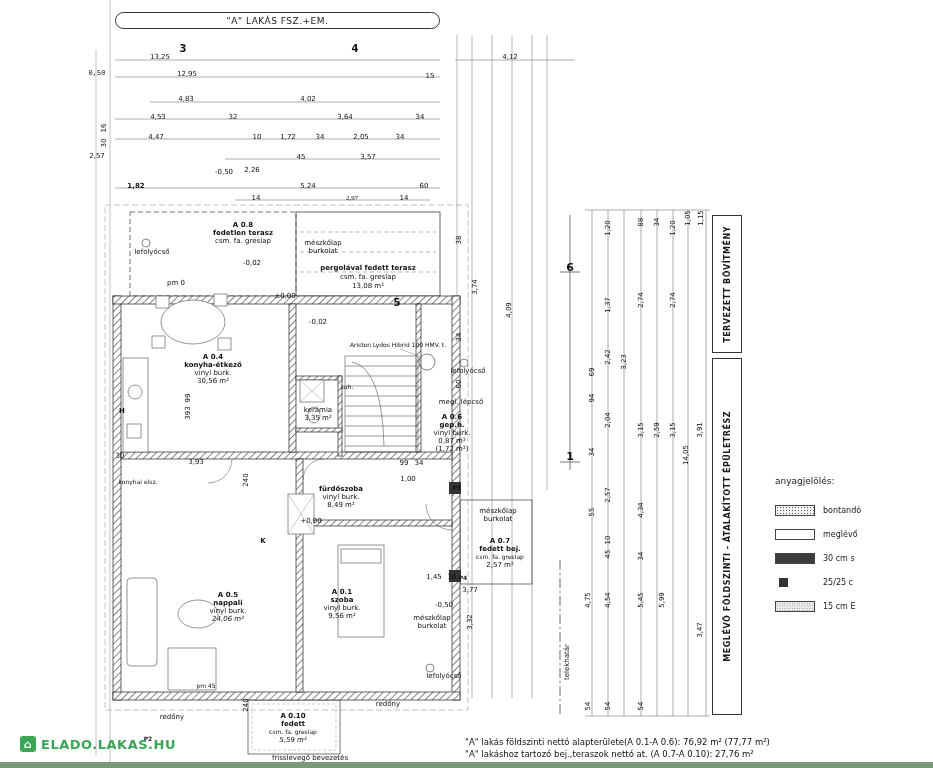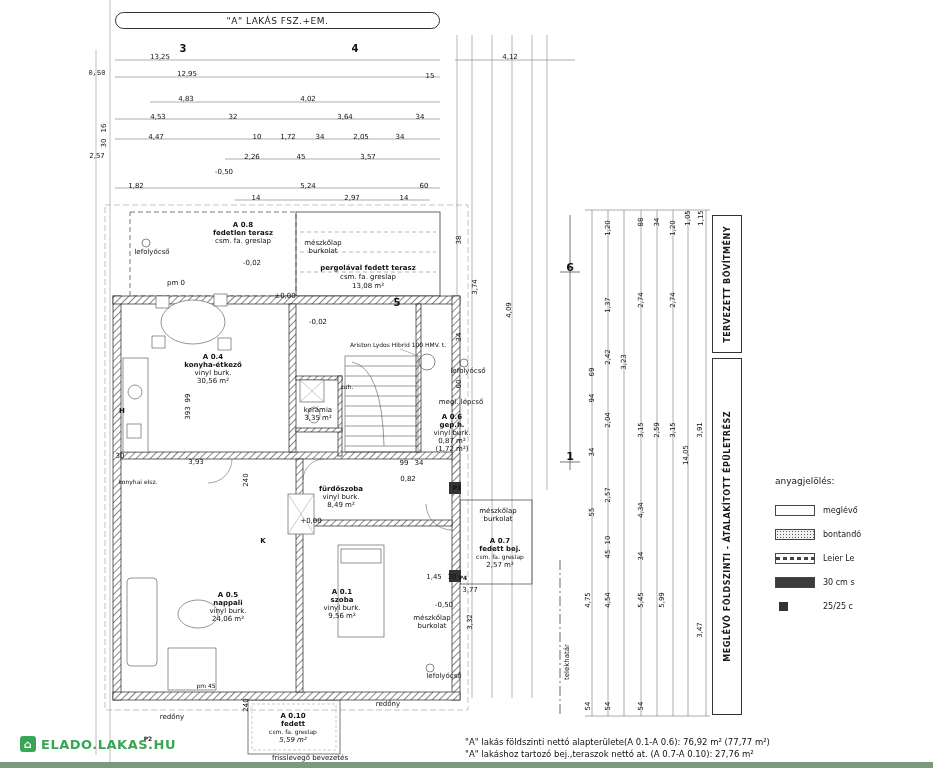--- a/index.html
+++ b/index.html
@@ -211,29 +211,29 @@
       <span class="plabel" style="left: 420px; top: 117px;">34</span>
       <span class="plabel rot" style="left: 104px; top: 128px;">16</span>
       <span class="plabel rot" style="left: 104px; top: 143px;">30</span>
       <span class="plabel" style="left: 156px; top: 137px;">4,47</span>
       <span class="plabel" style="left: 257px; top: 137px;">10</span>
       <span class="plabel" style="left: 288px; top: 137px;">1,72</span>
       <span class="plabel" style="left: 320px; top: 137px;">34</span>
       <span class="plabel" style="left: 361px; top: 137px;">2,05</span>
       <span class="plabel" style="left: 400px; top: 137px;">34</span>
       <span class="plabel" style="left: 97px; top: 156px;">2,57</span>
-      <span class="plabel" style="left: 252px; top: 157px;">2,26</span>
+      <span class="plabel" style="left: 252px; top: 170px;">2,26</span>
       <span class="plabel" style="left: 301px; top: 157px;">45</span>
       <span class="plabel" style="left: 368px; top: 157px;">3,57</span>
-      <span class="plabel" style="left: 136px; top: 186px;">1,82</span>
+      <span class="plabel" style="left: 136px; top: 186px; font-weight: bold;">1,82</span>
       <span class="plabel" style="left: 224px; top: 172px;">-0,50</span>
       <span class="plabel" style="left: 308px; top: 186px;">5,24</span>
       <span class="plabel" style="left: 424px; top: 186px;">60</span>
       <span class="plabel" style="left: 256px; top: 198px;">14</span>
-      <span class="plabel" style="left: 352px; top: 198px;">2,97</span>
+      <span class="plabel" style="left: 352px; top: 198px; font-family: Liberation Serif, serif;">2,97</span>
       <span class="plabel" style="left: 404px; top: 198px;">14</span>
       <span class="plabel b" style="left: 243px; top: 225px;">A 0.8</span>
       <span class="plabel b" style="left: 243px; top: 233px;">fedetlen terasz</span>
       <span class="plabel" style="left: 243px; top: 241px;">csm. fa. greslap</span>
       <span class="plabel" style="left: 323px; top: 243px;">mészkőlap</span>
       <span class="plabel" style="left: 323px; top: 251px;">burkolat</span>
       <span class="plabel" style="left: 152px; top: 252px;">lefolyócső</span>
       <span class="plabel" style="left: 252px; top: 263px;">-0,02</span>
       <span class="plabel b" style="left: 368px; top: 268px;">pergolával fedett terasz</span>
       <span class="plabel" style="left: 368px; top: 277px;">csm. fa. greslap</span>
@@ -258,21 +258,21 @@
       <span class="plabel" style="left: 347px; top: 387px; font-size: 6px;">zuh.</span>
       <span class="plabel" style="left: 318px; top: 410px;">kerámia</span>
       <span class="plabel" style="left: 318px; top: 418px;">3,35 m²</span>
       <span class="plabel rot" style="left: 188px; top: 398px;">99</span>
       <span class="plabel rot" style="left: 188px; top: 413px;">393</span>
       <span class="plabel" style="left: 120px; top: 456px;">30</span>
       <span class="plabel" style="left: 196px; top: 462px;">3,93</span>
       <span class="plabel rot" style="left: 246px; top: 480px;">240</span>
       <span class="plabel" style="left: 404px; top: 463px;">99</span>
       <span class="plabel" style="left: 419px; top: 463px;">34</span>
-      <span class="plabel" style="left: 408px; top: 479px;">0,82</span>
+      <span class="plabel" style="left: 408px; top: 479px;">1,00</span>
       <span class="plabel b" style="left: 341px; top: 489px;">fürdőszoba</span>
       <span class="plabel" style="left: 341px; top: 497px;">vinyl burk.</span>
       <span class="plabel" style="left: 341px; top: 505px;">8,49 m²</span>
       <span class="plabel" style="left: 138px; top: 482px; font-size: 6px;">konyhai elsz.</span>
       <span class="plabel" style="left: 311px; top: 521px;">+0,00</span>
       <span class="plabel b" style="left: 263px; top: 541px;">K</span>
       <span class="plabel b" style="left: 457px; top: 488px; font-size: 6px;">P3</span>
       <span class="plabel b" style="left: 463px; top: 578px; font-size: 6px;">P4</span>
       <span class="plabel" style="left: 498px; top: 511px;">mészkőlap</span>
       <span class="plabel" style="left: 498px; top: 519px;">burkolat</span>
@@ -281,21 +281,21 @@
       <span class="plabel" style="left: 500px; top: 557px; font-size: 6px;">csm. fa. greslap</span>
       <span class="plabel" style="left: 500px; top: 565px; text-align: right;">2,57 m²</span>
       <span class="plabel" style="left: 434px; top: 577px;">1,45</span>
       <span class="plabel" style="left: 452px; top: 577px;">30</span>
       <span class="plabel" style="left: 470px; top: 590px;">3,77</span>
       <span class="plabel b" style="left: 570px; top: 267px; font-size: 11px;">6</span>
       <span class="plabel b" style="left: 570px; top: 456px; font-size: 11px;">1</span>
       <span class="plabel b" style="left: 228px; top: 595px;">A 0.5</span>
       <span class="plabel b" style="left: 228px; top: 603px;">nappali</span>
       <span class="plabel" style="left: 228px; top: 611px;">vinyl burk.</span>
-      <span class="plabel" style="left: 228px; top: 619px;">24,06 m²</span>
+      <span class="plabel" style="left: 228px; top: 619px; font-style: italic;">24,06 m²</span>
       <span class="plabel b" style="left: 342px; top: 592px;">A 0.1</span>
       <span class="plabel b" style="left: 342px; top: 600px;">szoba</span>
       <span class="plabel" style="left: 342px; top: 608px;">vinyl burk.</span>
       <span class="plabel" style="left: 342px; top: 616px;">9,56 m²</span>
       <span class="plabel" style="left: 444px; top: 605px;">-0,50</span>
       <span class="plabel" style="left: 432px; top: 618px;">mészkőlap</span>
       <span class="plabel" style="left: 432px; top: 626px;">burkolat</span>
       <span class="plabel rot" style="left: 470px; top: 622px;">3,32</span>
       <span class="plabel" style="left: 444px; top: 676px;">lefolyócső</span>
       <span class="plabel" style="left: 206px; top: 686px; font-size: 6px;">pm 45</span>
@@ -354,38 +354,38 @@
     <span class="vtext">TERVEZETT BŐVÍTMÉNY</span>
   </div>
   <div class="bar bar-bottom">
     <span class="vtext">MEGLÉVŐ FÖLDSZINTI - ÁTALAKÍTOTT ÉPÜLETRÉSZ</span>
   </div>
 
   <div class="legend">
     <div class="legend-title">anyagjelölés:</div>
     <div class="legend-rows">
         <div class="legend-row">
+          <span class="swatch speckle"></span>
+          <span class="legend-label">bontandó</span>
+        </div>
+        <div class="legend-row">
           <span class="swatch plain"></span>
           <span class="legend-label">meglévő</span>
         </div>
         <div class="legend-row">
-          <span class="swatch speckle"></span>
-          <span class="legend-label">bontandó</span>
-        </div>
-        <div class="legend-row">
-          <span class="swatch dash"></span>
-          <span class="legend-label">Leier Le</span>
-        </div>
-        <div class="legend-row">
           <span class="swatch solid"></span>
           <span class="legend-label">30 cm s</span>
         </div>
         <div class="legend-row">
           <span class="swatch square"></span>
           <span class="legend-label">25/25 c</span>
+        </div>
+        <div class="legend-row">
+          <span class="swatch fine"></span>
+          <span class="legend-label">15 cm E</span>
         </div>
       </div>
   </div>
 
   <div class="notes">
     <div>"A" lakás földszinti nettó alapterülete(A 0.1-A 0.6): 76,92 m² (77,77 m²)</div>
     <div>"A" lakáshoz tartozó bej.,teraszok nettó at. (A 0.7-A 0.10): 27,76 m²</div>
   </div>
 
   <div class="watermark" style="color: rgb(58, 166, 85);">

